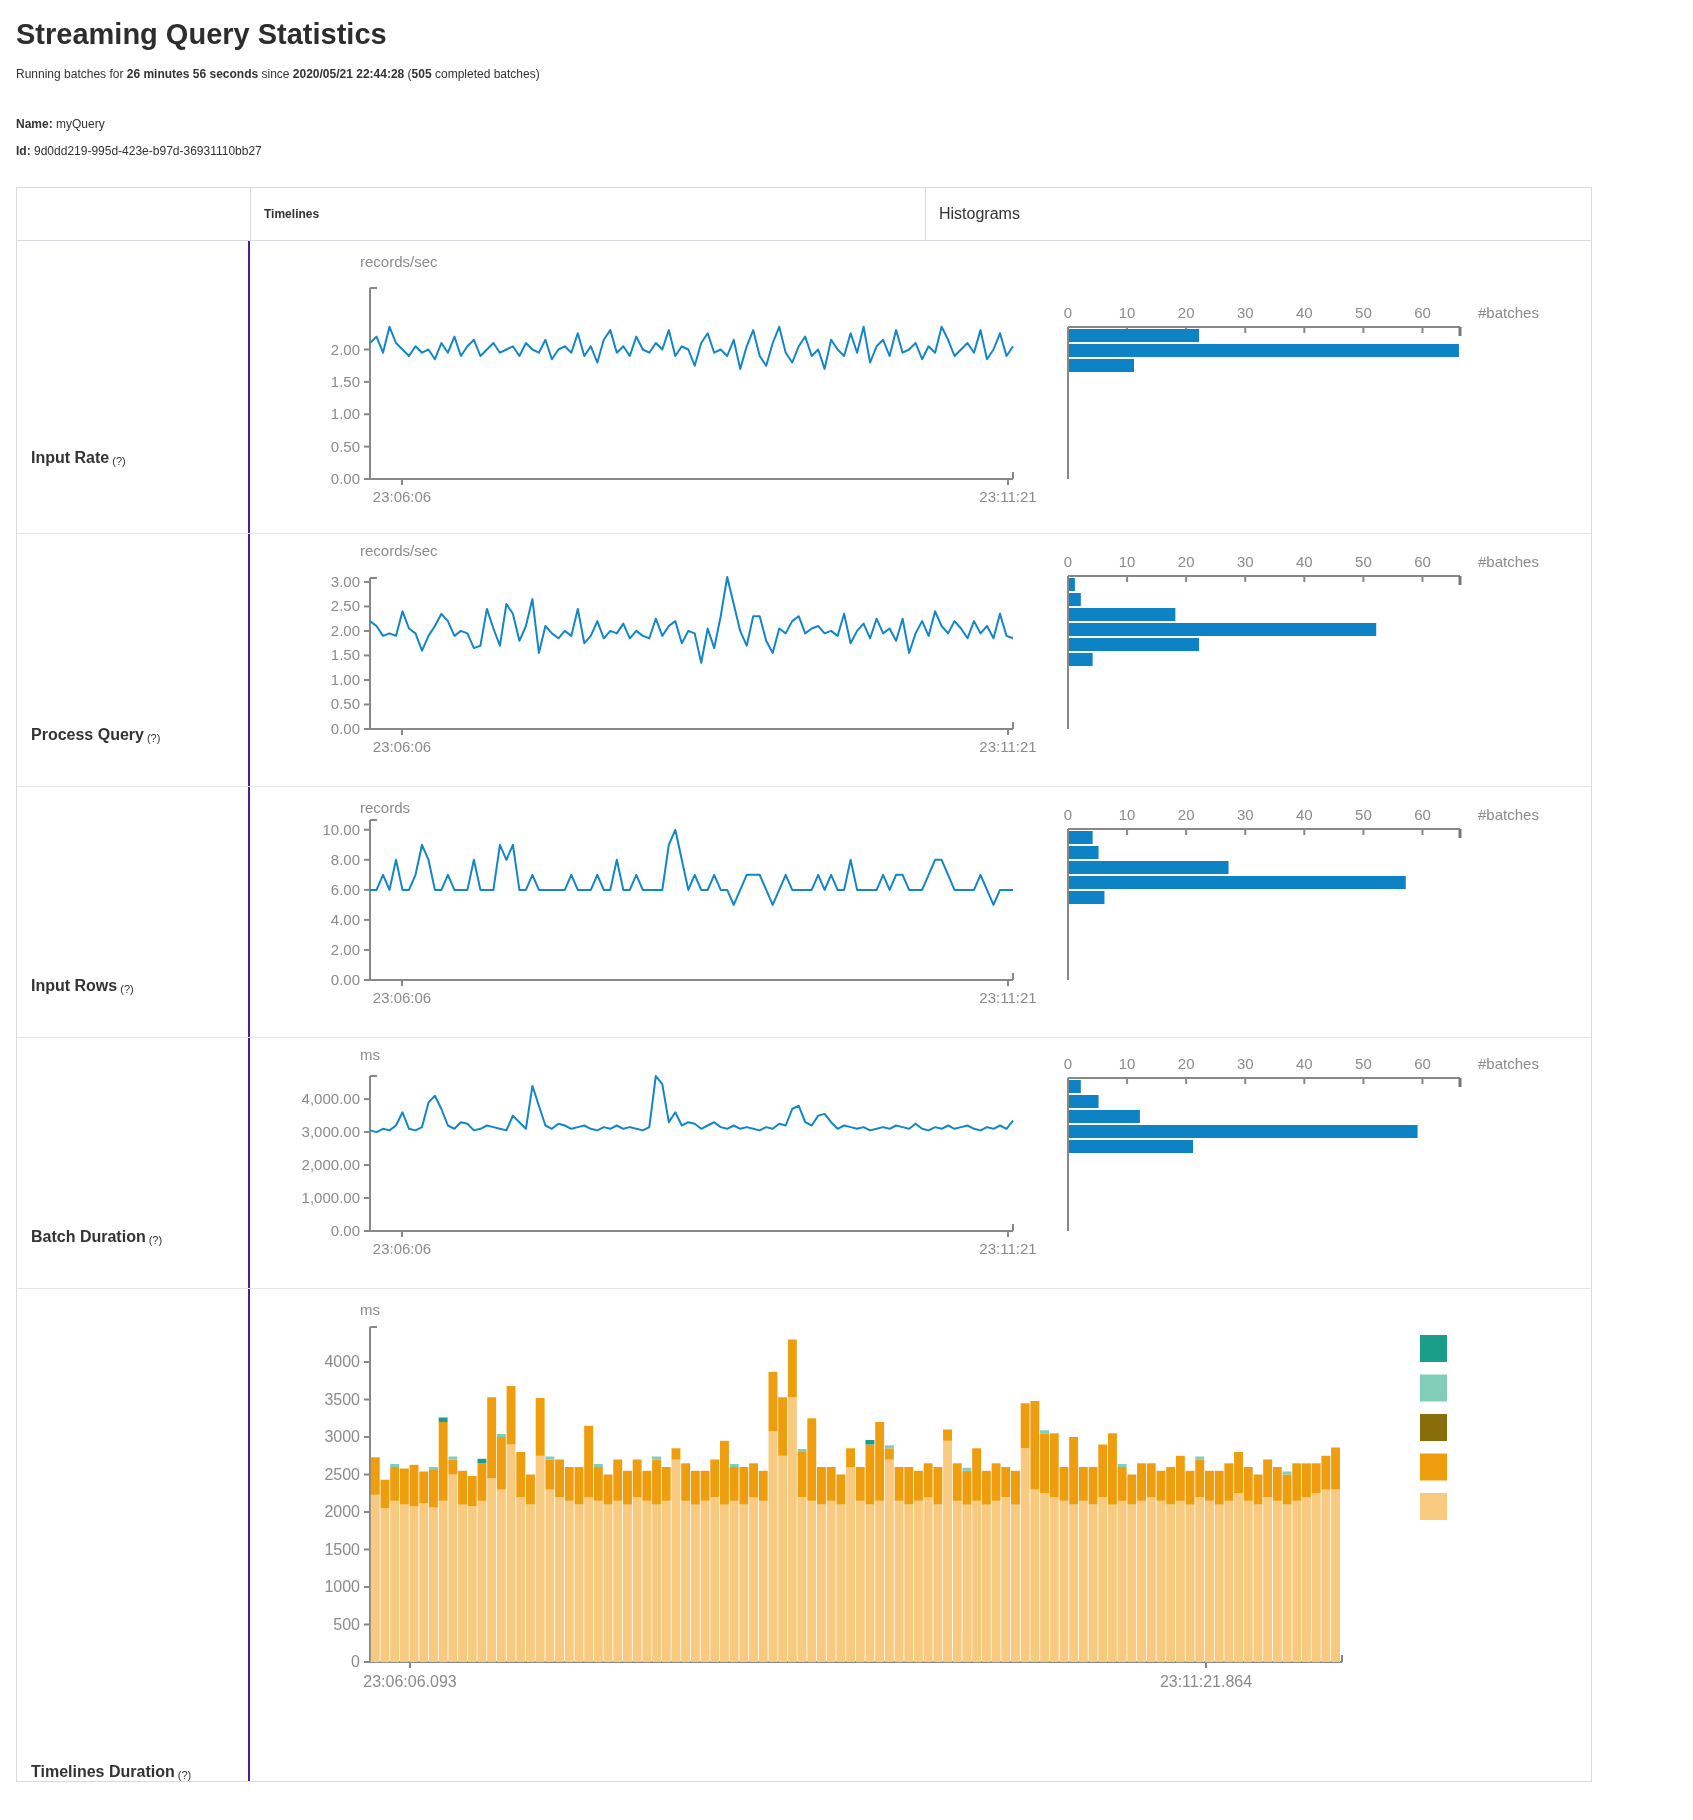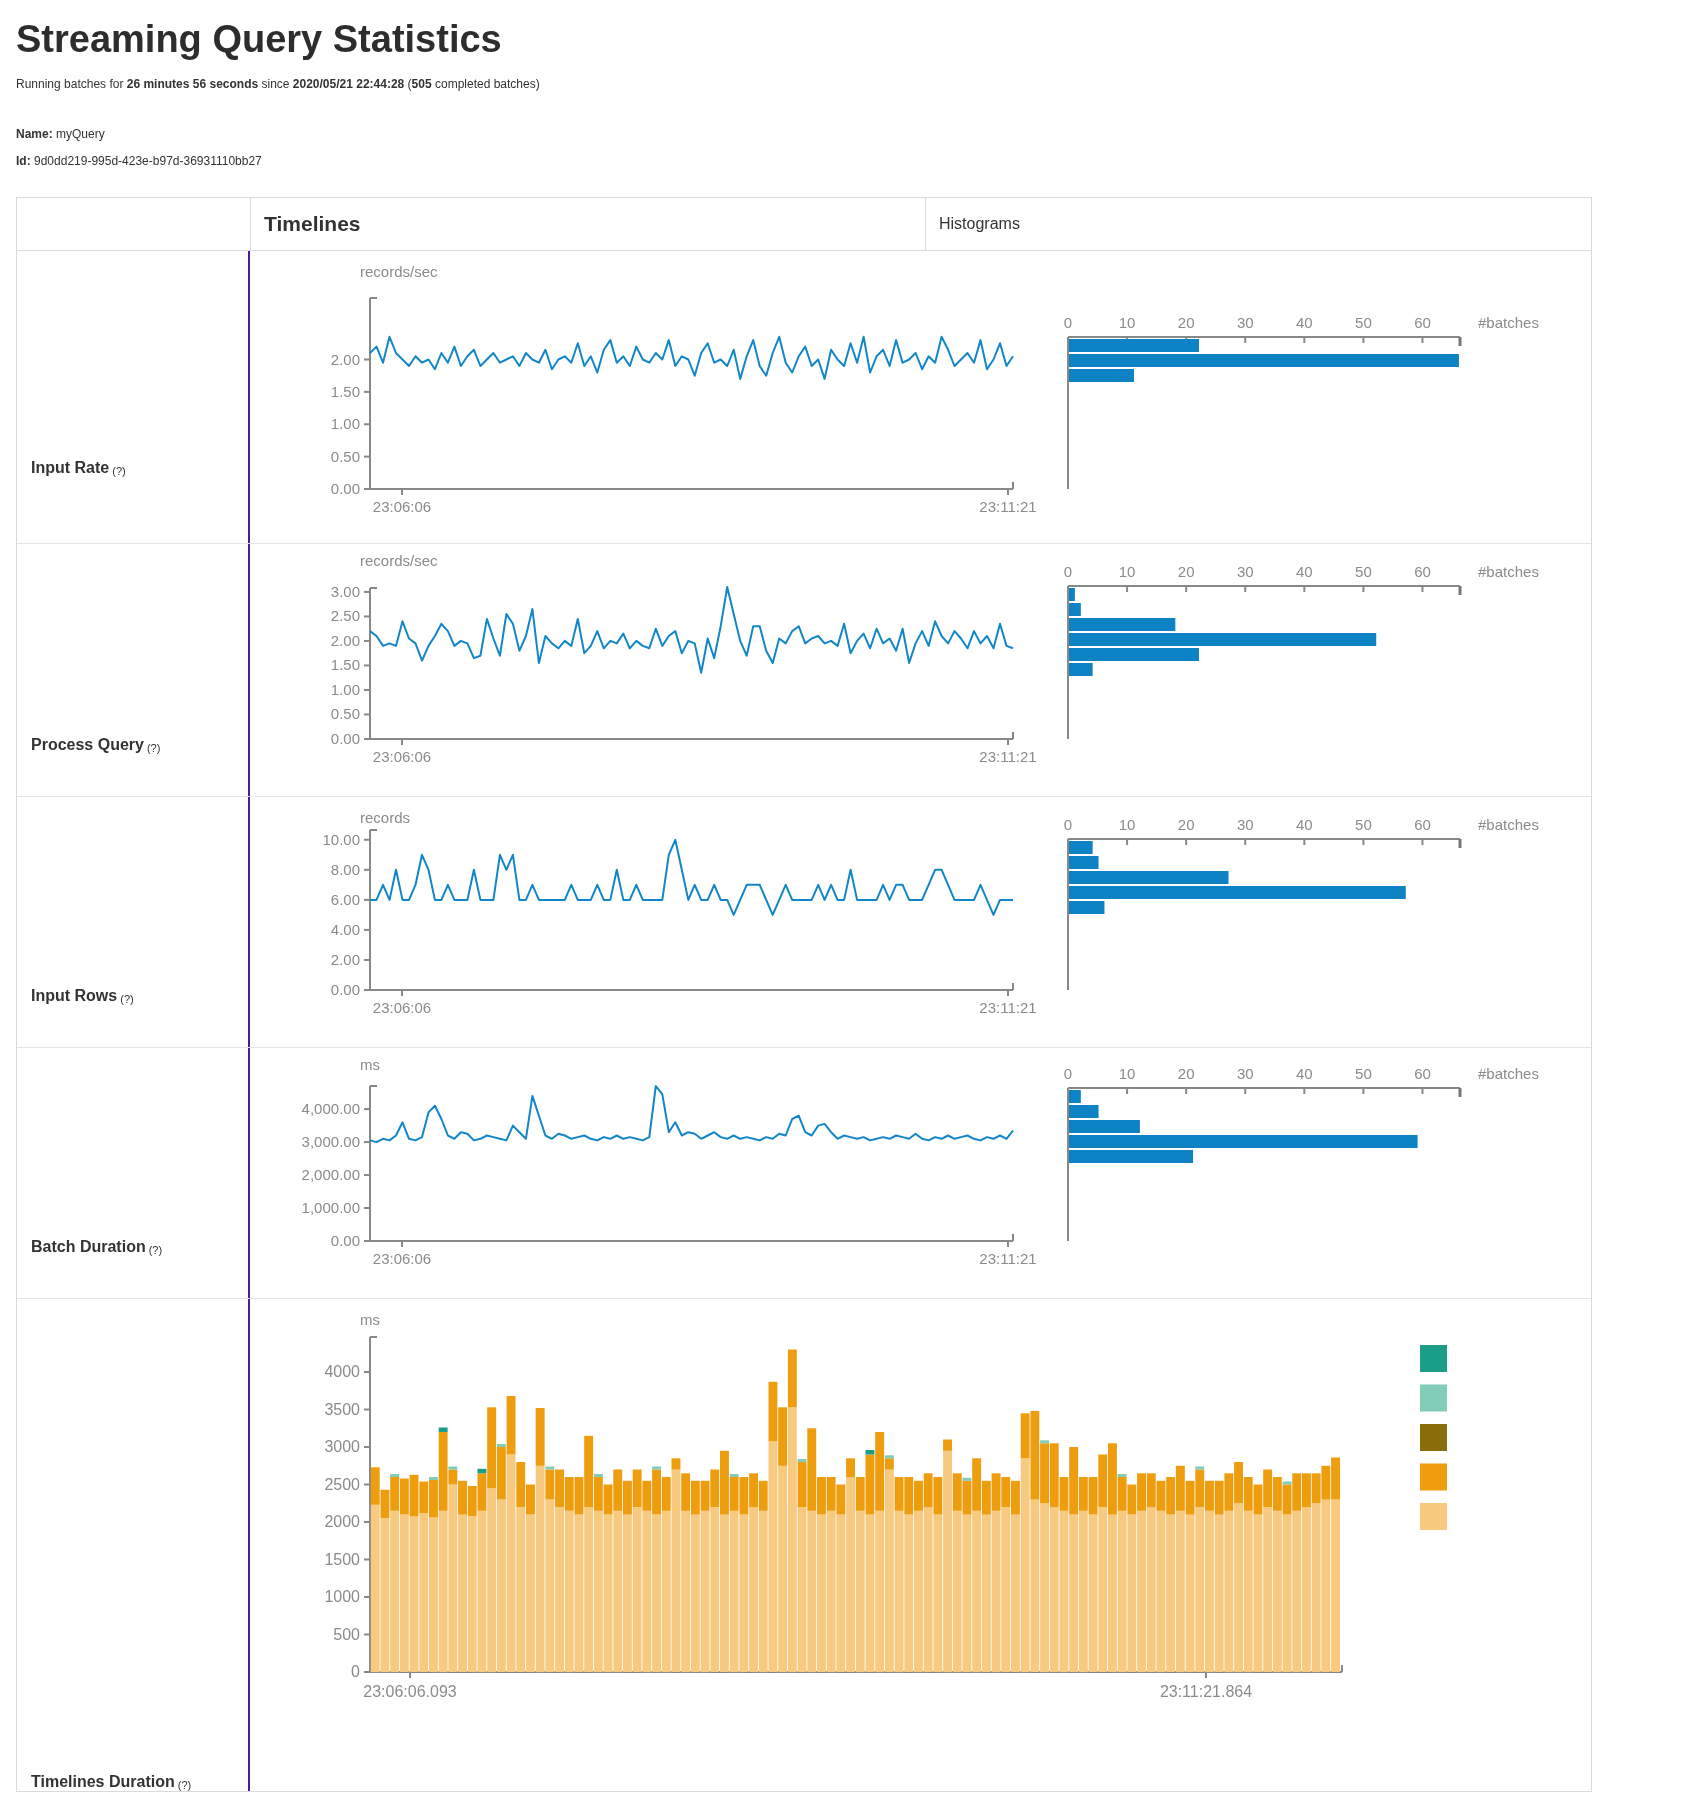--- a/index.html
+++ b/index.html
@@ -1,27 +1,27 @@
 <!DOCTYPE html>
 <html><head>
 <meta charset="utf-8">
 <style>
   html,body{margin:0;padding:0;background:#fff;color:#333;
     font-family:"Liberation Sans",sans-serif;}
   body{width:1693px;min-height:1820px;}
-  .page-title{font-size:38px;font-weight:bold;margin:18px 0 0 16px;color:#2d2d2d;}
+  .page-title{font-size:29px;font-weight:bold;margin:18px 0 0 16px;color:#2d2d2d;}
   .subtitle{font-size:12px;margin:16px 0 0 16px;color:#333;}
   .subtitle b{font-weight:bold;}
   .meta{margin:30px 0 0 16px;font-size:12px;line-height:27px;}
   .meta b{font-weight:bold;}
   .tbl{margin:22px 0 0 16px;width:1574px;border:1px solid #d7dbdf;}
   .hdr{display:flex;height:52px;border-bottom:1px solid #d7dbdf;}
   .hdr .c1{width:233px;border-right:1px solid #d7dbdf;}
   .hdr .c2{width:661px;border-right:1px solid #d7dbdf;display:flex;align-items:center;
-    padding-left:13px;font-weight:bold;font-size:21px;}
+    padding-left:13px;font-weight:bold;font-size:12px;}
   .hdr .c3{flex:1;display:flex;align-items:center;padding-left:13px;
     font-weight:normal;font-size:16px;}
   .brow{display:flex;border-bottom:1px solid #e3e6e9;}
   .brow:last-child{border-bottom:none;}
   .lcell{width:233px;border-right:2px solid #4c1d95;display:flex;align-items:flex-end;
     padding-left:14px;box-sizing:border-box;font-size:16px;font-weight:bold;}
   .lcell sup{font-size:11px;font-weight:normal;margin-left:3px;}
   .lift1{padding-bottom:66px;}
   .lift2{padding-bottom:42px;}
   .ccell{position:relative;width:1340px;}

